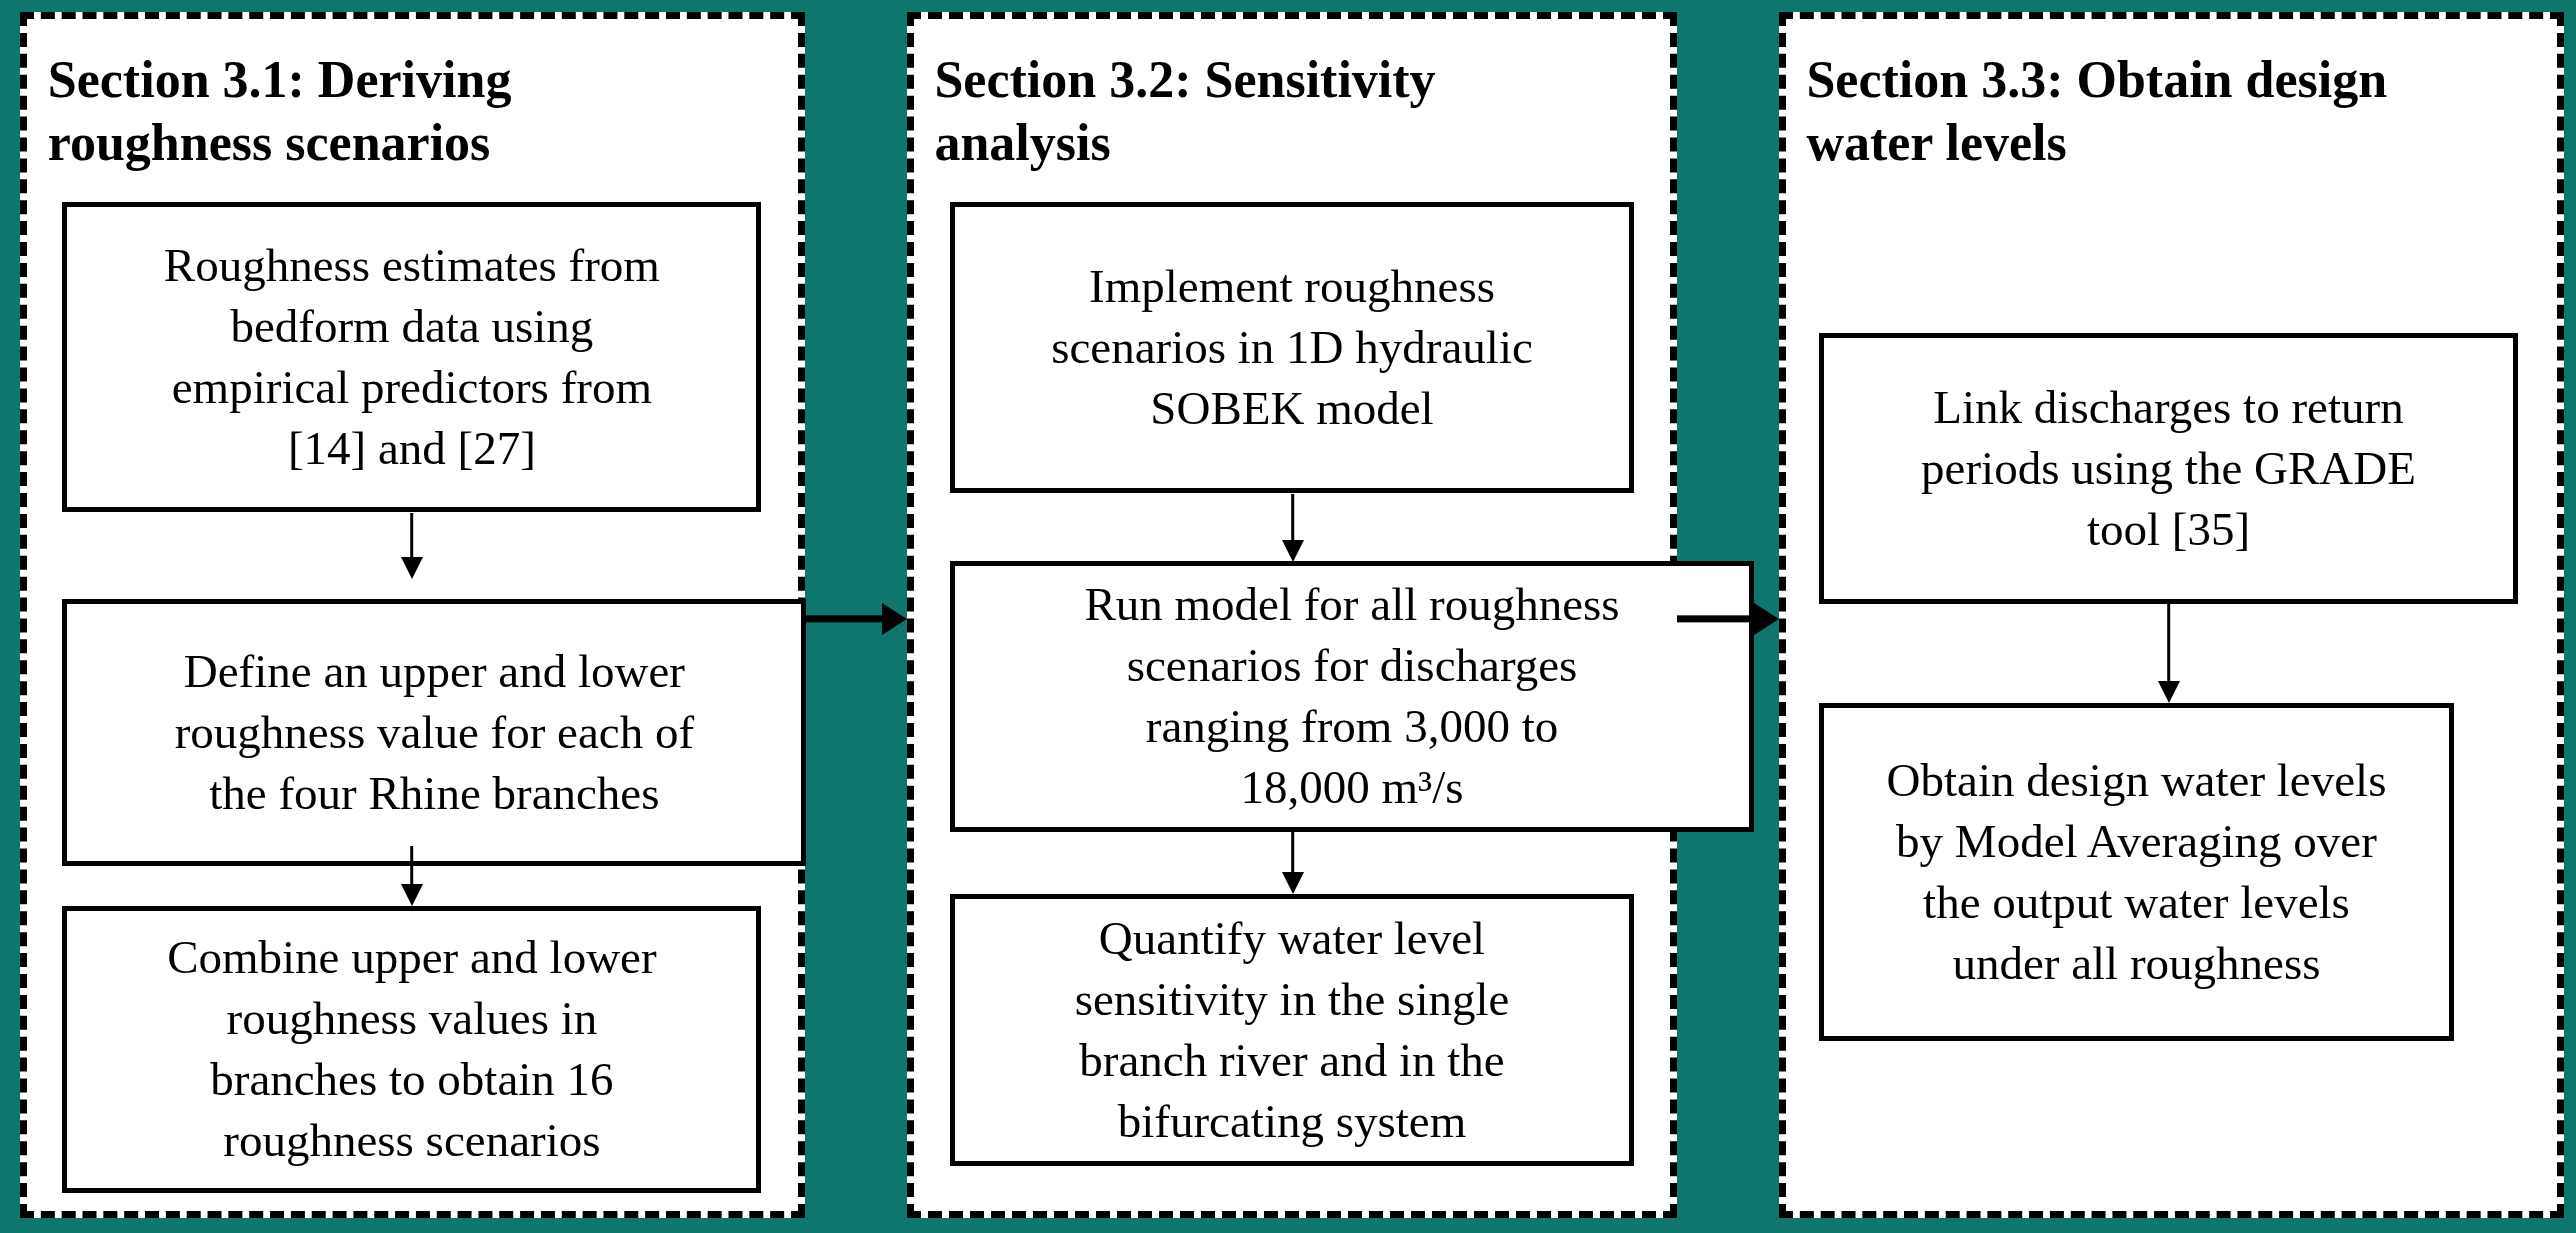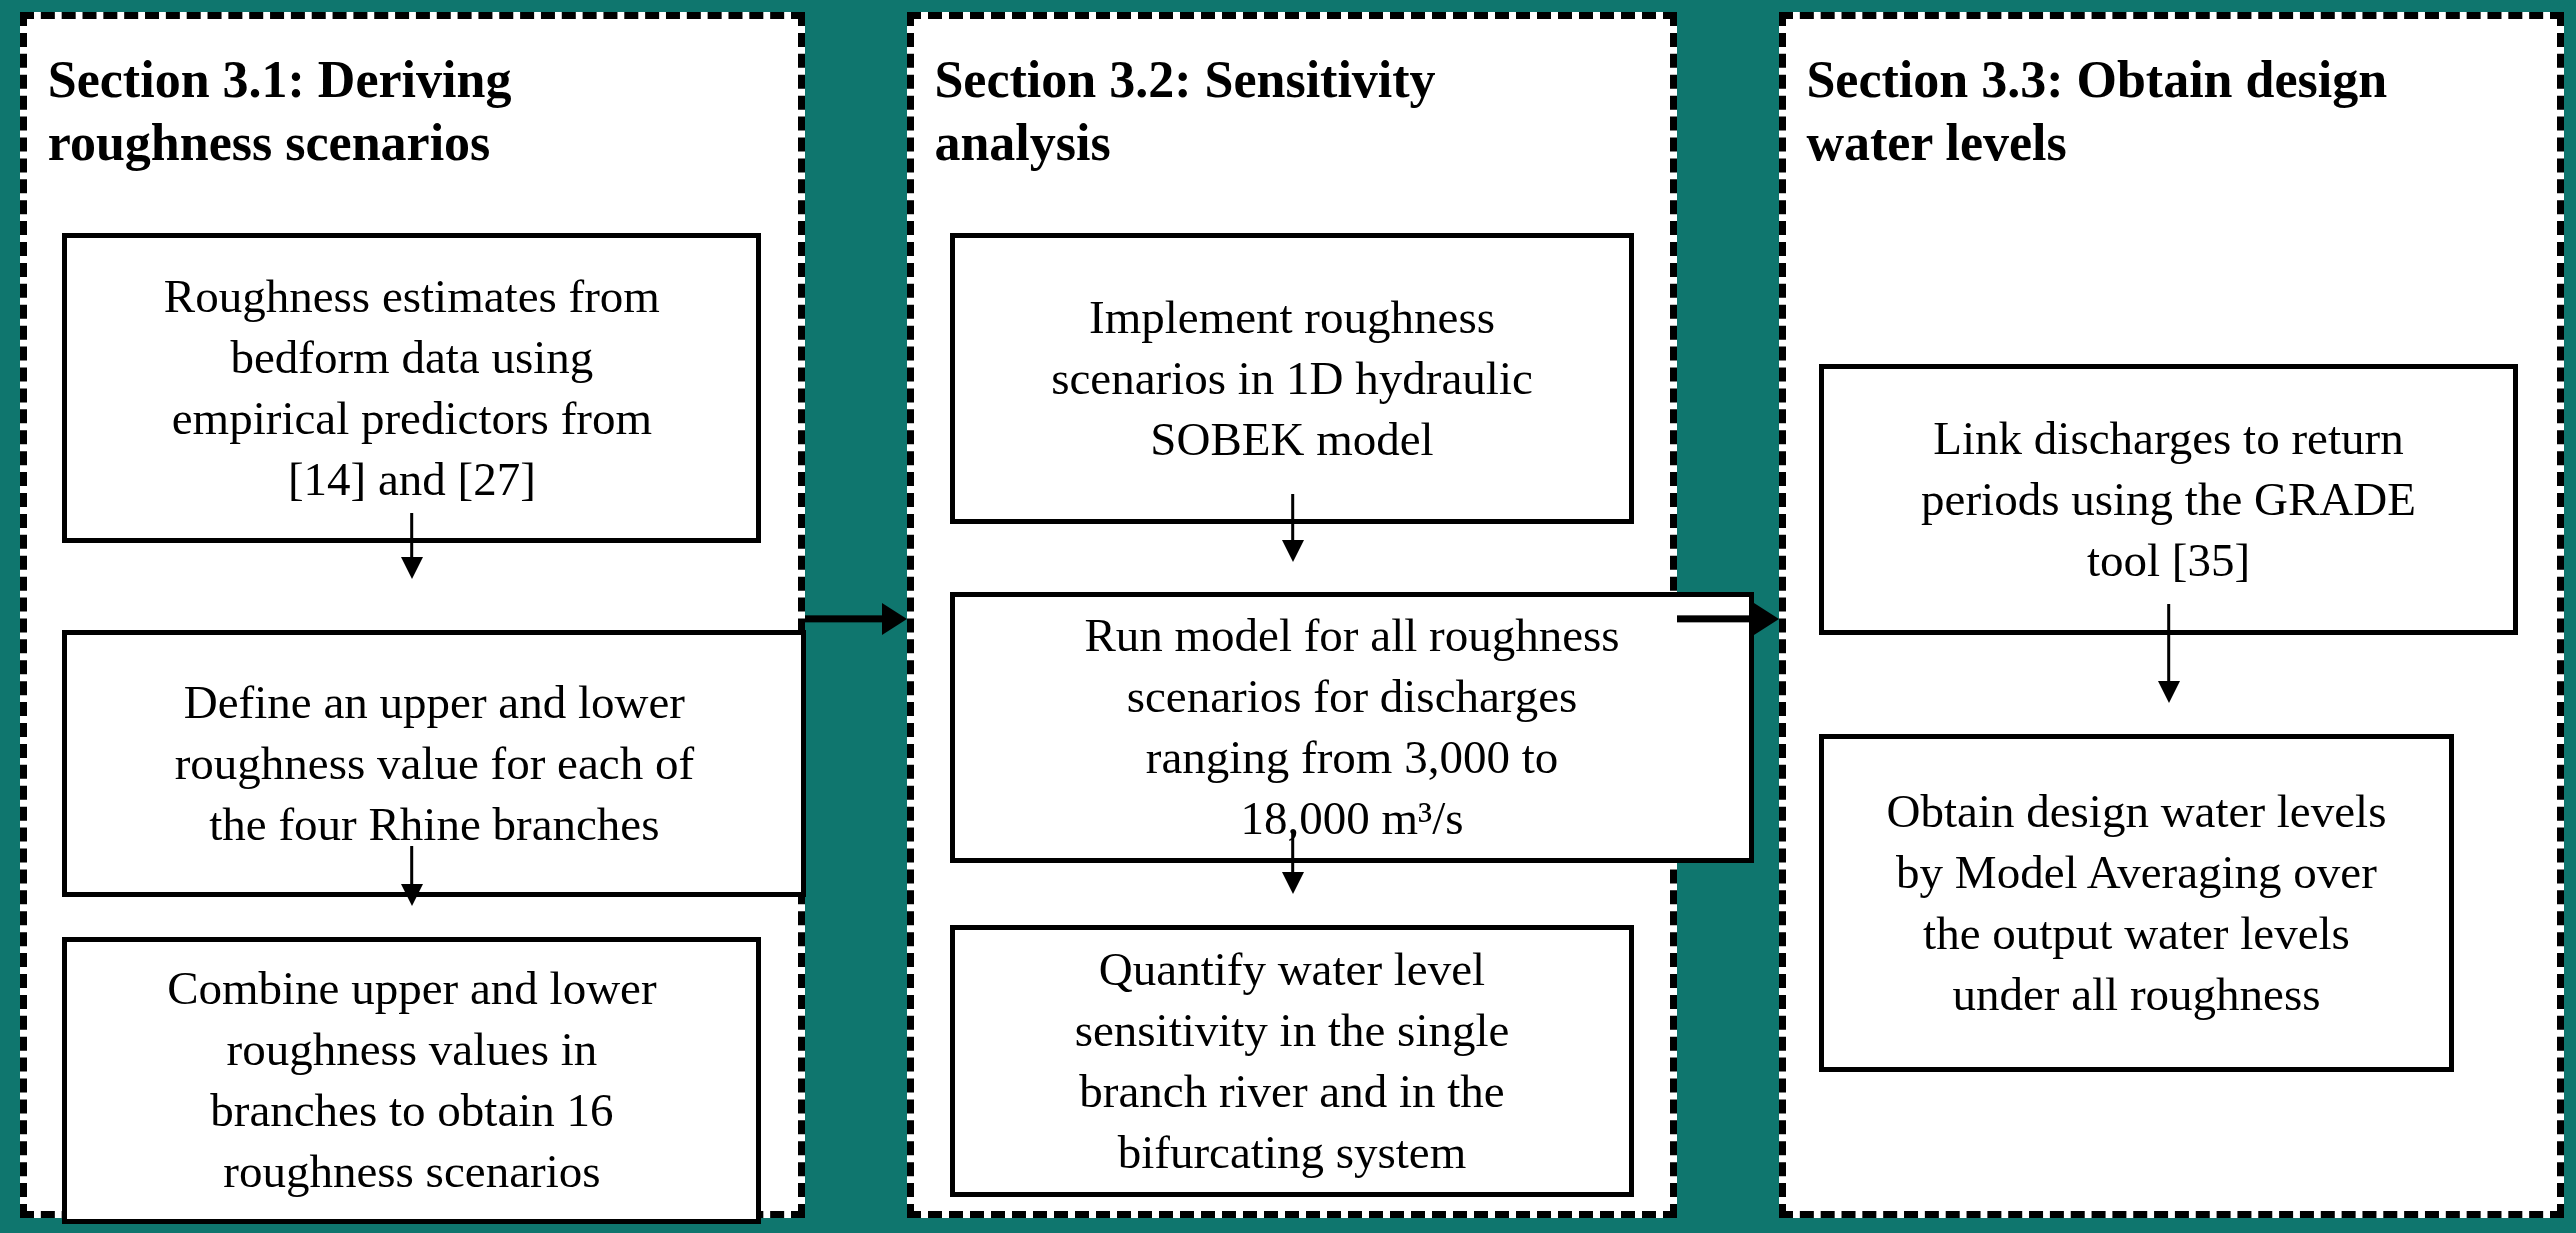--- a/index.html
+++ b/index.html
@@ -43,21 +43,20 @@
   }
 
   .pbox {
     position: absolute;
     border: 5.1px solid #000000;
     box-sizing: border-box;
     background: #ffffff;
     display: flex;
     align-items: center;
     justify-content: center;
-    margin-top: 31px;
   }
   .pbox .txt {
     text-align: center;
     font-size: 47px;
     line-height: 61px;
   }
 
   
   .s1 .b1 { left: 35px; top: 183px;  width: 699px; height: 310px; }
   .s1 .b2 { left: 35px; top: 580px;  width: 744px; height: 267px; }

